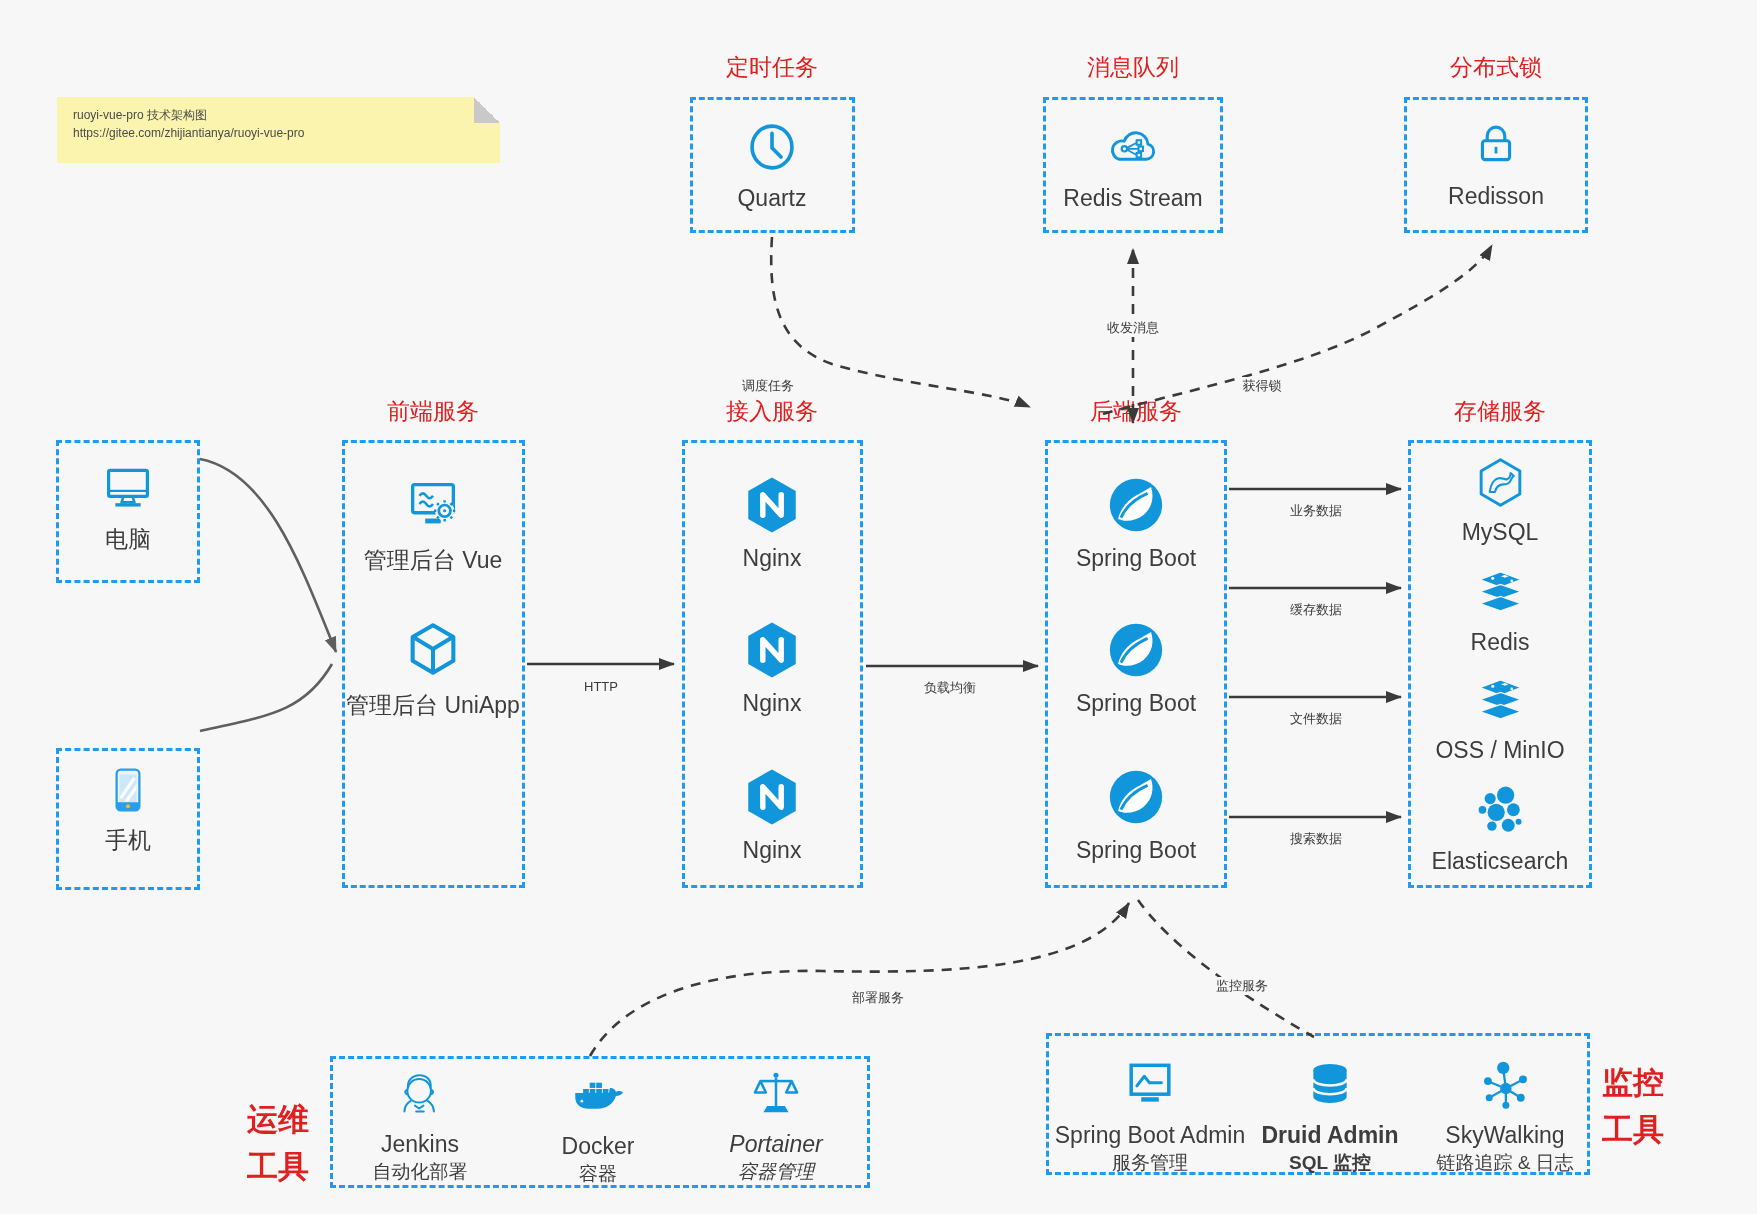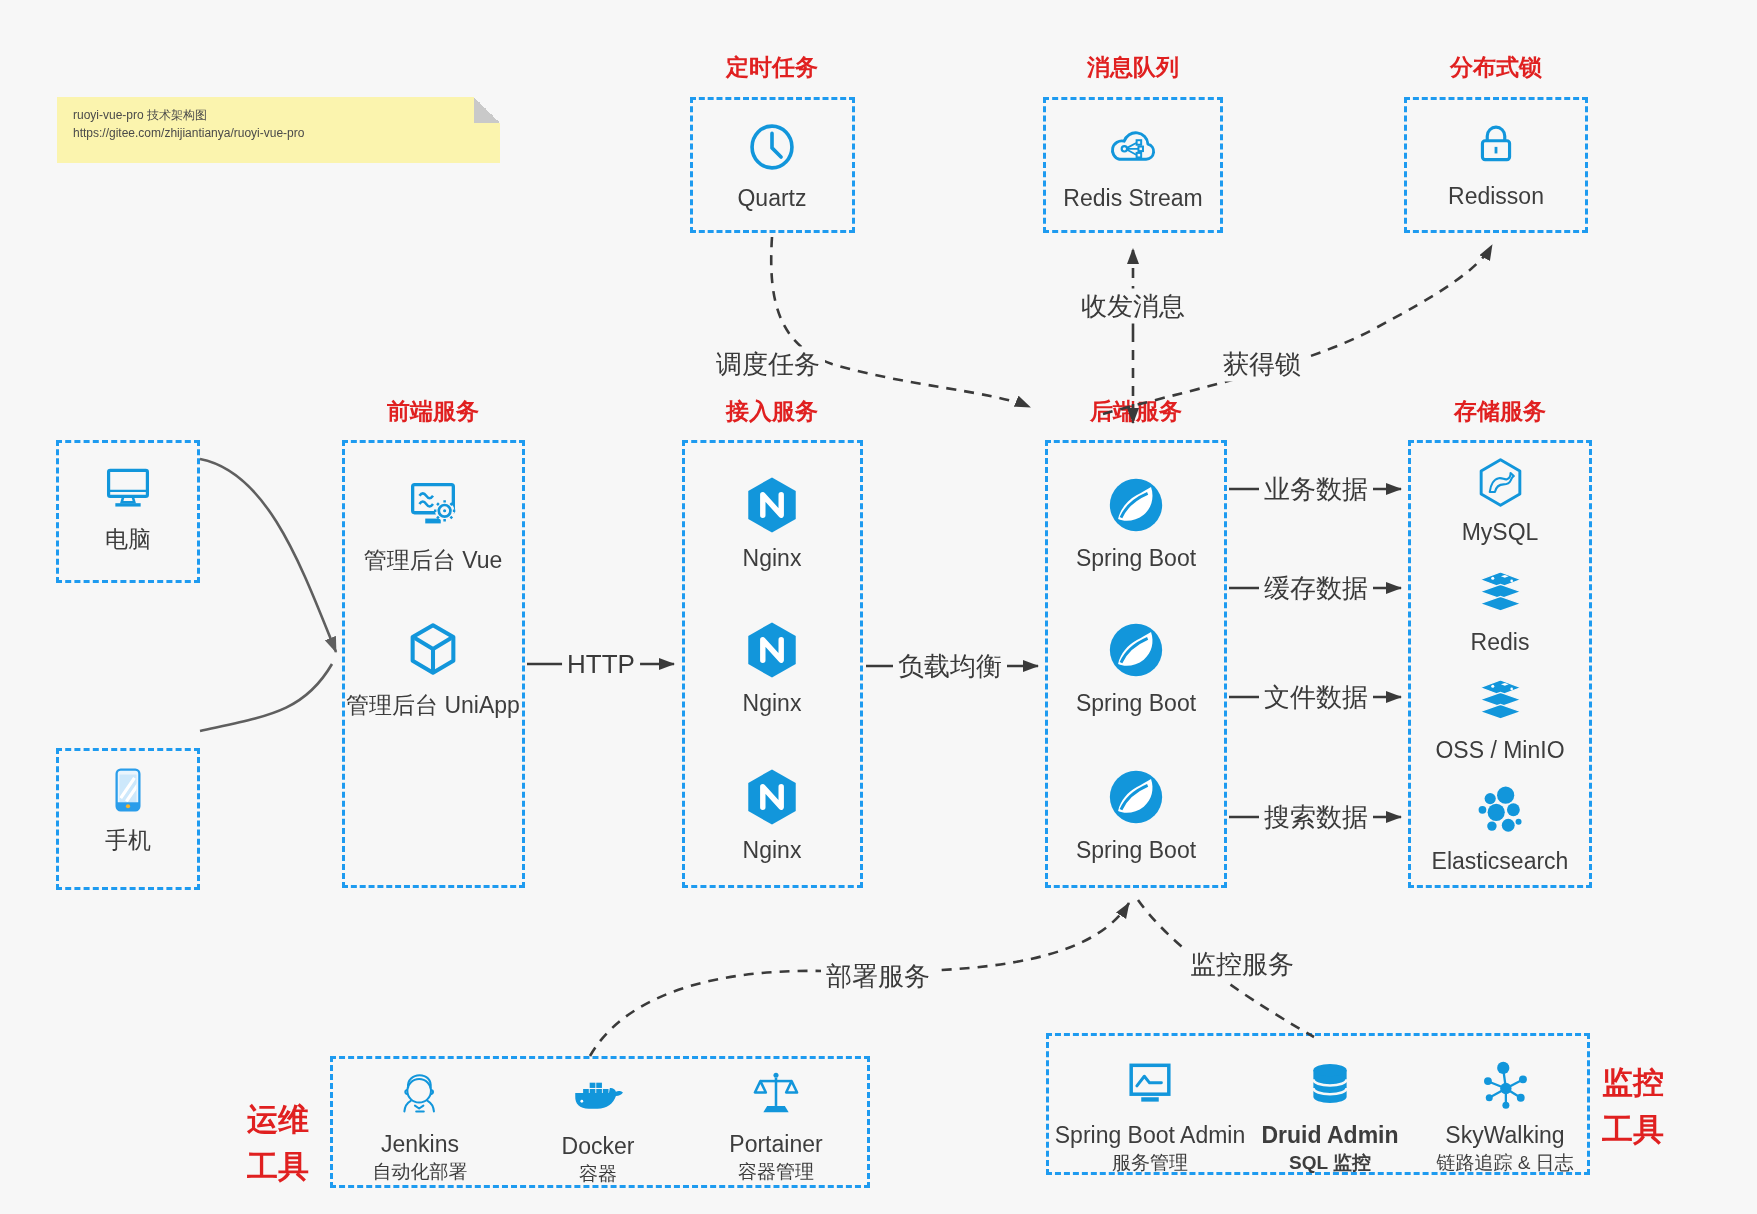--- a/index.html
+++ b/index.html
@@ -1,28 +1,28 @@
 <!DOCTYPE html>
 <html><head>
 <meta charset="utf-8">
 <style>
   html,body{margin:0;padding:0;background:#f7f7f7;}
   #canvas{position:relative;width:1757px;height:1214px;background:#f7f7f7;overflow:hidden;
           font-family:"Liberation Sans","DejaVu Sans",sans-serif;}
   .box{position:absolute;border:3px dashed #1e9bf0;box-sizing:border-box;z-index:1;}
-  .gtitle{position:absolute;transform:translateX(-50%);color:#e02020;font-weight:bold;
+  .gtitle{position:absolute;transform:translateX(-50%);color:#e02020;font-weight:normal;
           font-size:23px;white-space:nowrap;z-index:2;text-align:right;}
   .stitle{position:absolute;transform:translate(-50%,-50%);color:#e02020;font-weight:bold;
           font-size:31px;line-height:1.5;text-align:center;white-space:nowrap;z-index:2;}
   .node{position:absolute;display:flex;flex-direction:column;align-items:center;
         text-align:center;z-index:2;}
   .nlabel{font-size:23px;color:#3d3d3d;margin-top:5px;white-space:nowrap;}
   .nsub{font-size:19px;color:#3d3d3d;margin-top:1px;white-space:nowrap;}
   .elabel{position:absolute;transform:translate(-50%,-50%);background:#f7f7f7;padding:0 5px;
-          font-size:26px;color:#3a3a3a;white-space:nowrap;z-index:4;}
+          font-size:13px;color:#3a3a3a;white-space:nowrap;z-index:4;margin-top:22px;}
   .overlay{position:absolute;left:0;top:0;z-index:3;pointer-events:none;}
   .note{position:absolute;left:57px;top:97px;width:443px;height:66px;background:#fbf4ae;
         z-index:2;box-sizing:border-box;padding:9px 0 0 16px;font-size:12px;color:#4a4a4a;
         line-height:1.5;}
   .note-fold{position:absolute;top:0;right:0;width:26px;height:26px;
         background:linear-gradient(225deg,#f7f7f7 0 50%,#c9c9c9 50% 100%);}
 </style>
 </head>
 <body>
 
@@ -317,21 +317,21 @@
           <rect x="37.5" y="24" width="6.5" height="6"></rect>
         <rect x="22.5" y="16.8" width="6.5" height="6"></rect>
           <rect x="30" y="16.8" width="6.5" height="6"></rect>
         <path d="M6 32 c-0.5 9 5 14.5 15.5 14.5 h10 c10.5 0 18 -5.5 21 -14.5 c3.5 0 6.5 -1.5 8 -4 c-2.5 -2 -5.5 -2.2 -8 -1 c-1.2 -2.8 -3.8 -4.4 -7 -4 l-1 5.5 H6 z"></path>
         <circle cx="13.5" cy="38" r="1.6" fill="#ffffff"></circle>
       </svg>
     </span>
     <div class="nlabel">Docker</div>
     <div class="nsub">容器</div>
   </div>
-  <div class="node" style="left:691px;top:1068px;width:170px;">
+  <div class="node" style="left:691px;top:1068px;width:170px;font-style:italic;">
     <span>
       <svg width="54" height="54" viewBox="0 0 64 64" stroke="#1296db" fill="none" stroke-width="3" stroke-linejoin="round">
         <circle cx="32" cy="8.5" r="3" fill="#1296db" stroke="none"></circle>
         <path d="M32 11.5 V45"></path>
           <path d="M13.5 15.5 H50.5"></path>
         <path d="M13.5 15.5 L7 29 H20 Z"></path>
           <path d="M50.5 15.5 L44 29 H57 Z"></path>
         <path d="M21.5 45 h21 l4.5 7.5 h-30 z" fill="#1296db" stroke="none"></path>
       </svg>
     </span>

